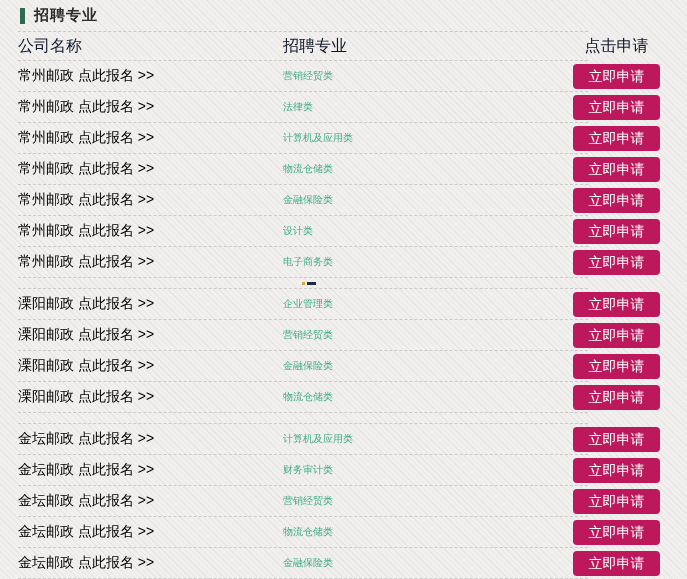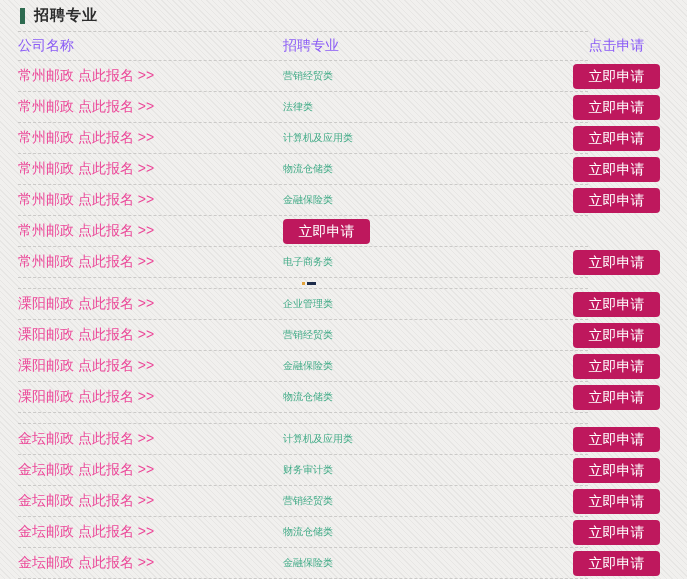--- a/index.html
+++ b/index.html
@@ -30,34 +30,34 @@
   }
   .page-title{
     font-size:15px;font-weight:bold;color:#2c2c2c;
     letter-spacing:1px;
   }
   .header-row{
     display:flex;align-items:center;
     height:29px;
     border-bottom:1px dashed #cbcac8;
     box-sizing:border-box;
-    color:#8b5cf6;font-size:14px;
+    color:#0f172a;font-size:16px;
   }
   .col-company{width:265px;flex:none;}
   .col-major{width:290px;flex:none;}
   .col-apply{width:114px;flex:none;display:flex;justify-content:flex-start;}
   .header-row .col-apply{justify-content:center;padding-right:27px;box-sizing:border-box;}
   .row{
     display:flex;align-items:center;
     height:31px;
     border-bottom:1px dashed #cbcac8;
     box-sizing:border-box;
   }
   .row .col-company{
-    color:#ec4899;font-size:14px;cursor:pointer;
+    color:#000000;font-size:14px;cursor:pointer;
     white-space:nowrap;overflow:hidden;
   }
   .row .col-major{
     color:#41ab87;font-size:10px;
     white-space:nowrap;overflow:hidden;
   }
   .apply-btn{
     width:87px;height:25px;
     background:#be185d;color:#ffffff;
     border:none;border-radius:4px;
@@ -130,20 +130,21 @@
   <div class="row">
     <div class="col-company">常州邮政 点此报名 &gt;&gt;</div>
     <div class="col-major">金融保险类</div>
     <div class="col-apply">
       <button class="apply-btn">立即申请</button>
     </div>
   </div>
 
   <div class="row">
     <div class="col-company">常州邮政 点此报名 &gt;&gt;</div>
+    <div class="col-major">设计类</div>
     <div class="col-apply">
       <button class="apply-btn">立即申请</button>
     </div>
   </div>
 
   <div class="row">
     <div class="col-company">常州邮政 点此报名 &gt;&gt;</div>
     <div class="col-major">电子商务类</div>
     <div class="col-apply">
       <button class="apply-btn">立即申请</button>

